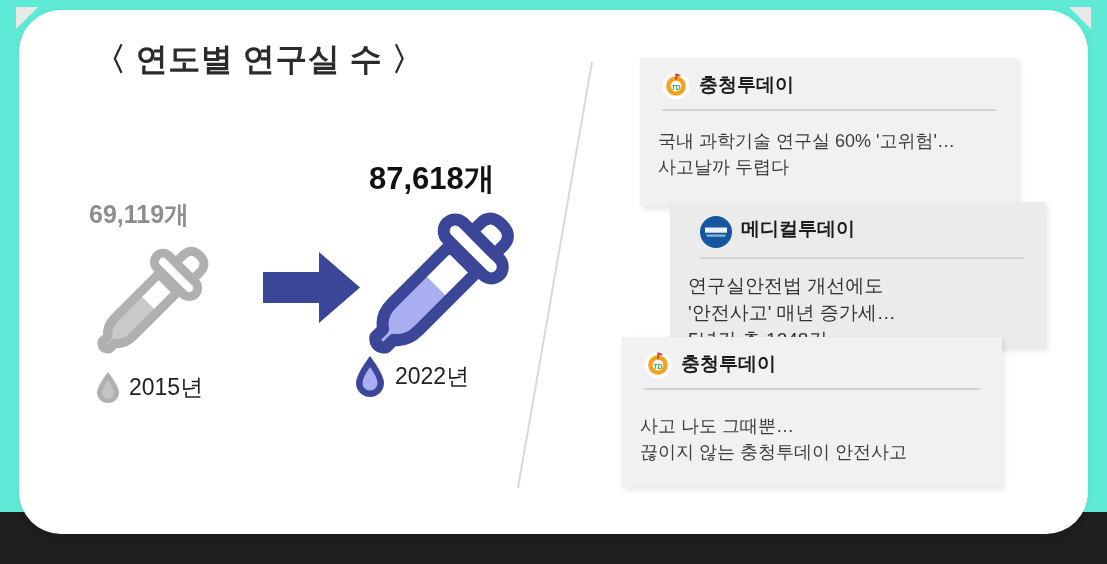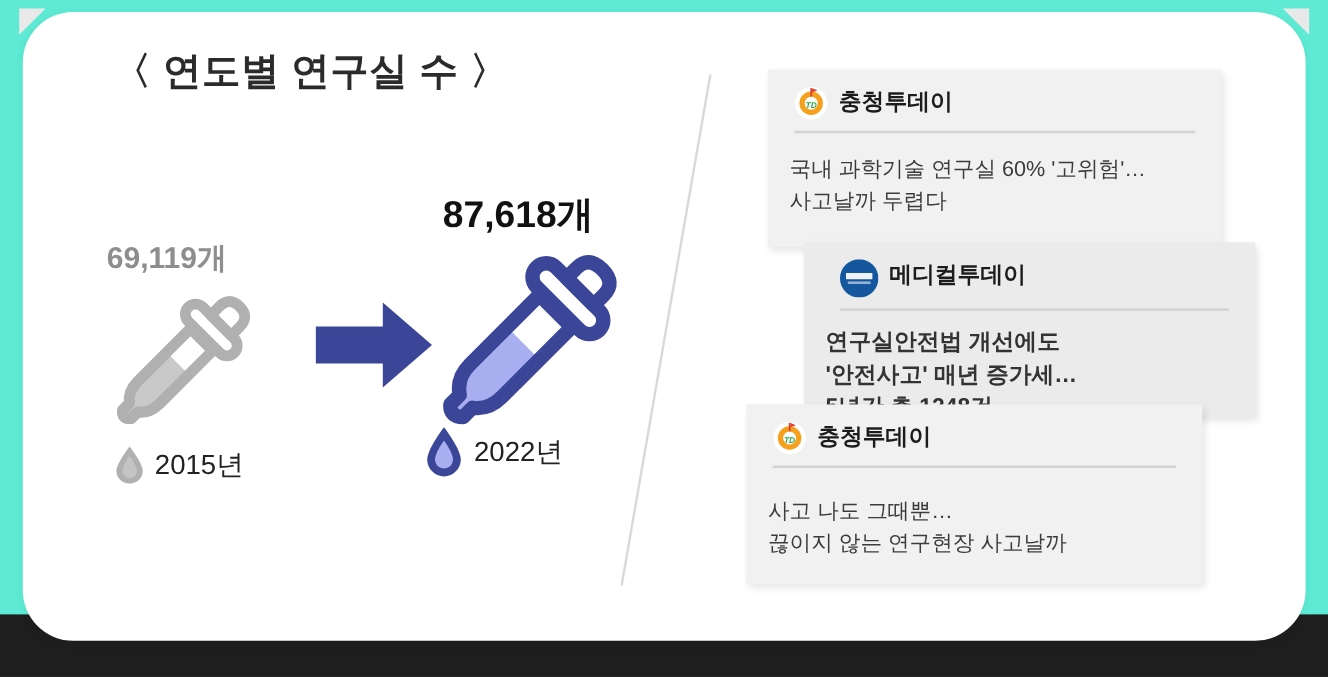--- a/index.html
+++ b/index.html
@@ -172,21 +172,21 @@
   }
   .card2 .card-rule { margin-left: 30px; margin-right: 22px; }
 
   .headline {
     text-align: left;
     color: #3c3c3c;
     padding: 0 18px;
     line-height: 1.42;
   }
   .card1 .headline { font-size: 18px; margin-top: 18px; }
-  .card2 .headline { font-size: 19px; font-weight: bold; color:#333333; margin-top: 14px; }
+  .card2 .headline { font-size: 19px; font-weight: normal; color:#333333; margin-top: 14px; }
   .card3 .headline { font-size: 18px; margin-top: 24px; }
 
   .logo-badge {
     flex: 0 0 auto;
     display: block;
   }
 </style>
 </head>
 <body>
 
@@ -307,18 +307,18 @@
                    M14 8.6 A5.4 5.4 0 1 1 8.6 14 A5.4 5.4 0 0 1 14 8.6 Z" fill="#f5a11e"></path>
           <rect x="13.3" y="1.4" width="1.5" height="7" fill="#d83b2a"></rect>
           <path d="M14.8 1.6 L19.2 3.3 L14.8 5.1 Z" fill="#e23b2a"></path>
           <text x="14" y="18.4" font-family="'Liberation Sans', sans-serif" font-size="7" font-weight="bold" font-style="italic" fill="#2aa84a" text-anchor="middle">TD</text>
         </svg>
         <span class="outlet-name">충청투데이</span>
       </div>
       <div class="card-rule"></div>
       <div class="headline">
         <div>사고 나도 그때뿐…</div>
-        <div>끊이지 않는 연구현장 사고날까</div>
+        <div>끊이지 않는 충청투데이 안전사고</div>
       </div>
     </div>
 
   </div>
 </div>
 
 </body></html>

